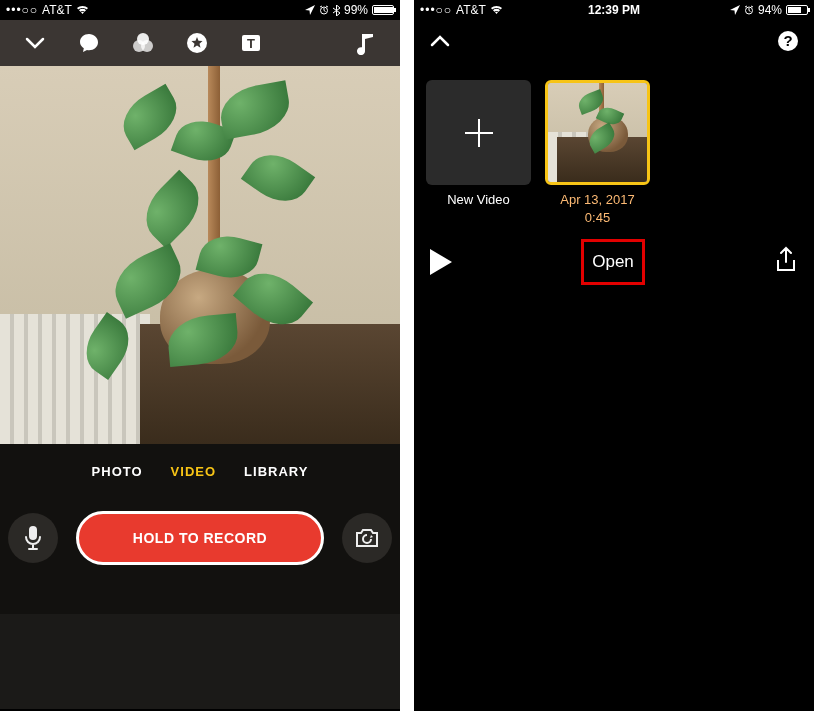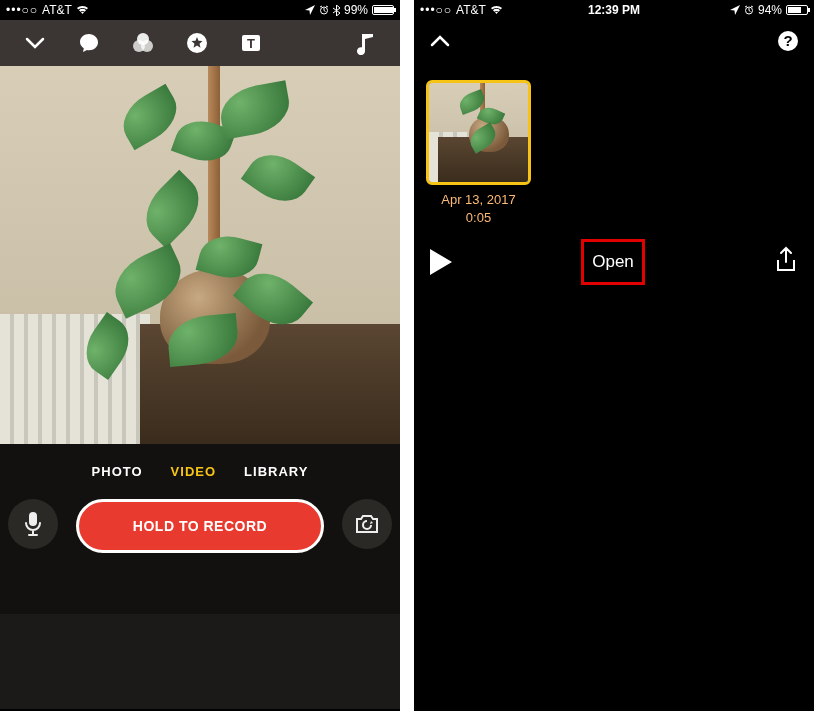--- a/index.html
+++ b/index.html
@@ -40,21 +40,21 @@
   .l6{width:58px;height:42px;left:50%;top:170px;transform:rotate(15deg)}
   .l7{width:72px;height:50px;left:28%;top:190px;transform:rotate(-25deg)}
   .l8{width:66px;height:46px;left:60%;top:210px;transform:rotate(40deg)}
   .l9{width:70px;height:48px;left:42%;top:250px;transform:rotate(-5deg)}
   .l10{width:55px;height:40px;left:20%;top:260px;transform:rotate(-55deg)}
   
   .capture{background:rgba(20,18,16,0.92);height:170px;position:relative}
   .modes{display:flex;justify-content:center;gap:28px;padding-top:20px}
   .modes span{font-size:13px;letter-spacing:1px;color:#fff;font-weight:600}
   .modes span.active{color:#f7c416}
-  .recrow{display:flex;align-items:flex-start;justify-content:center;gap:18px;margin-top:20px}
+  .recrow{display:flex;align-items:center;justify-content:center;gap:18px;margin-top:32px}
   .circbtn{width:50px;height:50px;border-radius:50%;background:#2b2926;display:flex;align-items:center;justify-content:center}
   .record{flex:1;max-width:248px;height:54px;border-radius:30px;background:#e83a2e;border:3px solid #fff;display:flex;align-items:center;justify-content:center;color:#fff;font-weight:700;letter-spacing:0.5px;font-size:14px}
   .footerL{height:95px;background:#1b1a18}
   
   .toolbarR{height:46px;background:#000;display:flex;align-items:center;justify-content:space-between;padding:0 14px}
   .thumbrow{display:flex;gap:14px;padding:14px 12px 8px;background:#000}
   .thumb{width:105px;display:flex;flex-direction:column;align-items:center;gap:6px}
   .thumb-box{width:105px;height:105px;border-radius:6px;background:#2b2b2b;display:flex;align-items:center;justify-content:center;position:relative;overflow:hidden}
   .thumb.sel .thumb-box{border:3px solid #f7c416}
   .thumb-label{font-size:13px;color:#fff;text-align:center;line-height:1.35}
@@ -231,36 +231,44 @@
     </span>
     <span>
       <svg width="24" height="24" viewBox="0 0 24 24">
             <circle cx="12" cy="12" r="10" fill="#fff"></circle>
             <text x="12" y="17" text-anchor="middle" font-size="15" font-weight="700" fill="#000">?</text>
           </svg>
     </span>
   </div>
 
   <div class="thumbrow">
+    <div class="thumb">
+      <div class="thumb-box">
+        <svg width="40" height="40" viewBox="0 0 40 40">
+              <path d="M20 6v28M6 20h28" stroke="#fff" stroke-width="2"></path>
+            </svg>
+      </div>
+      <div class="thumb-label">New Video</div>
+    </div>
     <div class="thumb sel">
       <div class="thumb-box">
         <div class="viewfinder" style="height:100%;">
           <div class="wall"></div>
               <div class="radiator" style="height:50px;width:55px"></div>
           <div class="table" style="height:45px;width:90px"></div>
           <div class="stick" style="height:95px;bottom:45px;width:5px"></div>
           <div class="pot" style="width:40px;height:36px;bottom:30px"></div>
           <div class="leaf" style="width:26px;height:18px;left:30%;top:10px"></div>
           <div class="leaf" style="width:24px;height:16px;left:50%;top:25px;transform:rotate(25deg)"></div>
           <div class="leaf" style="width:28px;height:20px;left:40%;top:45px;transform:rotate(-30deg)"></div>
         </div>
       </div>
       <div class="thumb-label">
         <span>Apr 13, 2017</span><br>
-        <span>0:05</span>
+        <span>0:45</span>
       </div>
     </div>
   </div>
 
   <div class="previewR">
     <div class="viewfinder" style="height:100%">
       <div class="wall"></div>
 
     </div>
   </div>

